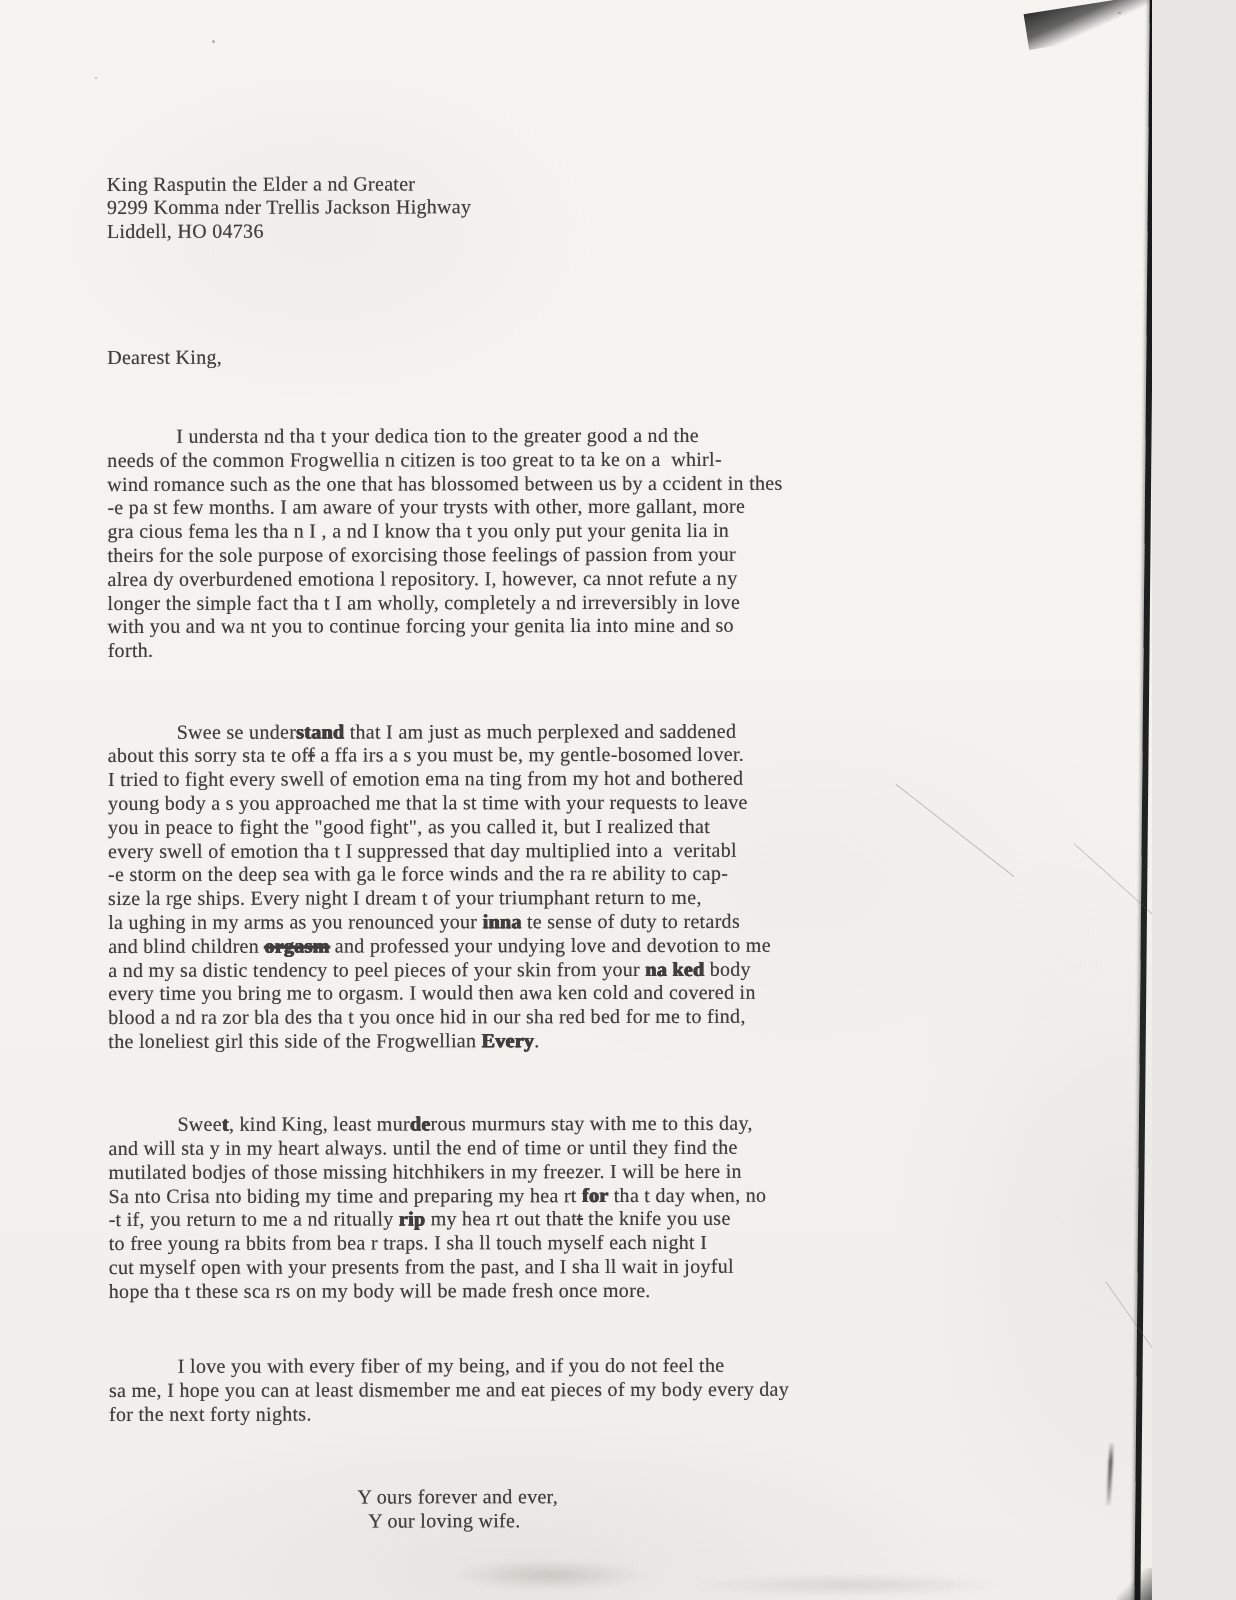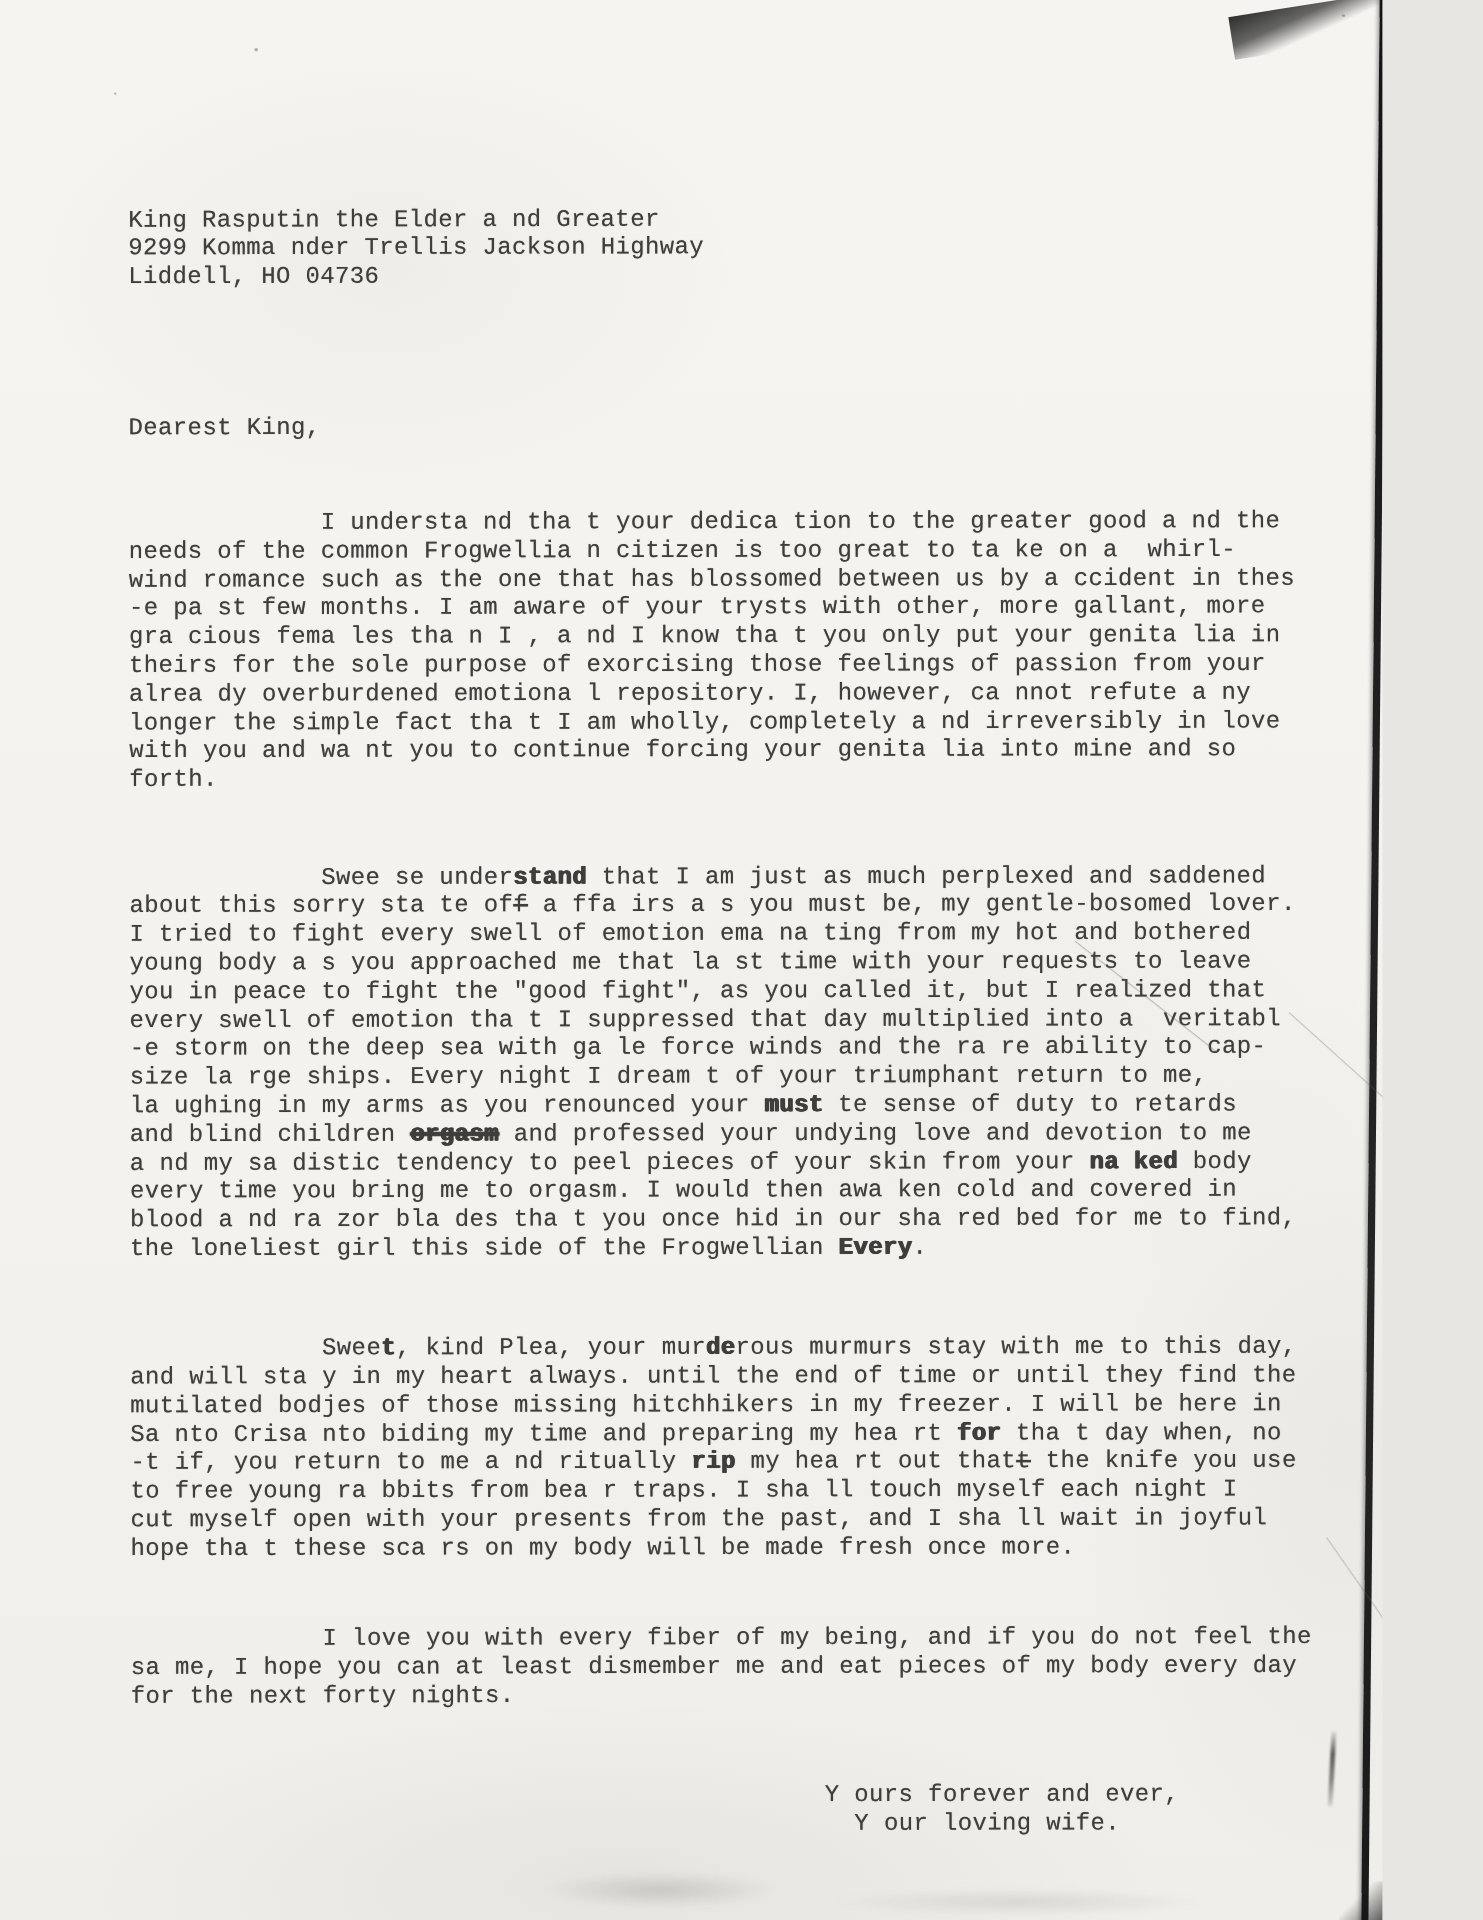--- a/index.html
+++ b/index.html
@@ -7,21 +7,21 @@
     position:relative;
     width:1152px;height:1600px;
     margin:0;
     background:
       radial-gradient(ellipse 420px 260px at 28% 14%, rgba(120,120,115,0.05), rgba(0,0,0,0) 70%),
       radial-gradient(ellipse 500px 300px at 70% 55%, rgba(120,120,115,0.04), rgba(0,0,0,0) 70%),
       radial-gradient(ellipse 600px 200px at 45% 98%, rgba(110,110,105,0.08), rgba(0,0,0,0) 75%),
       radial-gradient(ellipse 300px 500px at 97% 75%, rgba(110,110,105,0.06), rgba(0,0,0,0) 75%),
       linear-gradient(180deg,#f5f4f1 0%, #f3f2ef 60%, #efeeea 100%);
     overflow:hidden;
-    font-family:Liberation Mono, monospace;
+    font-family:Liberation Serif, serif;
   }
   .letter{
     position:absolute;left:108px;top:124px;width:1060px;
     color:#3f3e3c;
     font-size:20px;line-height:23.8px;letter-spacing:0.3px;
     white-space:pre;
     text-shadow:0 0 0.7px rgba(63,62,60,0.55);
     transform:rotate(-0.1deg);
   }
   .block{margin:0;}
@@ -109,27 +109,27 @@
 with you and wa nt you to continue forcing your genita lia into mine and so
 forth.</span></div>
     <div class="block p2"><span>             Swee se under</span><span class="ot">stand</span><span> that I am just as much perplexed and saddened
 about this sorry sta te of</span><span class="st">f</span><span> a ffa irs a s you must be, my gentle-bosomed lover.
 I tried to fight every swell of emotion ema na ting from my hot and bothered
 young body a s you approached me that la st time with your requests to leave
 you in peace to fight the "good fight", as you called it, but I realized that
 every swell of emotion tha t I suppressed that day multiplied into a  veritabl
 -e storm on the deep sea with ga le force winds and the ra re ability to cap-
 size la rge ships. Every night I dream t of your triumphant return to me,
-la ughing in my arms as you renounced your </span><span class="ot">must</span><span> te sense of duty to retards
+la ughing in my arms as you renounced your </span><span class="ot">inna</span><span> te sense of duty to retards
 and blind children </span><span class="ot st">orgasm</span><span> and professed your undying love and devotion to me
 a nd my sa distic tendency to peel pieces of your skin from your </span><span class="ot">na ked</span><span> body
 every time you bring me to orgasm. I would then awa ken cold and covered in
 blood a nd ra zor bla des tha t you once hid in our sha red bed for me to find,
 the loneliest girl this side of the Frogwellian </span><span class="ot">Every</span><span>.</span></div>
-    <div class="block p3"><span>             Swee</span><span class="ot">t</span><span>, kind Plea, your mur</span><span class="ot">de</span><span>rous murmurs stay with me to this day,
+    <div class="block p3"><span>             Swee</span><span class="ot">t</span><span>, kind King, least mur</span><span class="ot">de</span><span>rous murmurs stay with me to this day,
 and will sta y in my heart always. until the end of time or until they find the
 mutilated bodjes of those missing hitchhikers in my freezer. I will be here in
 Sa nto Crisa nto biding my time and preparing my hea rt </span><span class="ot">for</span><span> tha t day when, no
 -t if, you return to me a nd ritually </span><span class="ot">rip</span><span> my hea rt out that</span><span class="st">t</span><span> the knife you use
 to free young ra bbits from bea r traps. I sha ll touch myself each night I
 cut myself open with your presents from the past, and I sha ll wait in joyful
 hope tha t these sca rs on my body will be made fresh once more.</span></div>
     <div class="block p4"><span>             I love you with every fiber of my being, and if you do not feel the
 sa me, I hope you can at least dismember me and eat pieces of my body every day
 for the next forty nights.</span></div>

